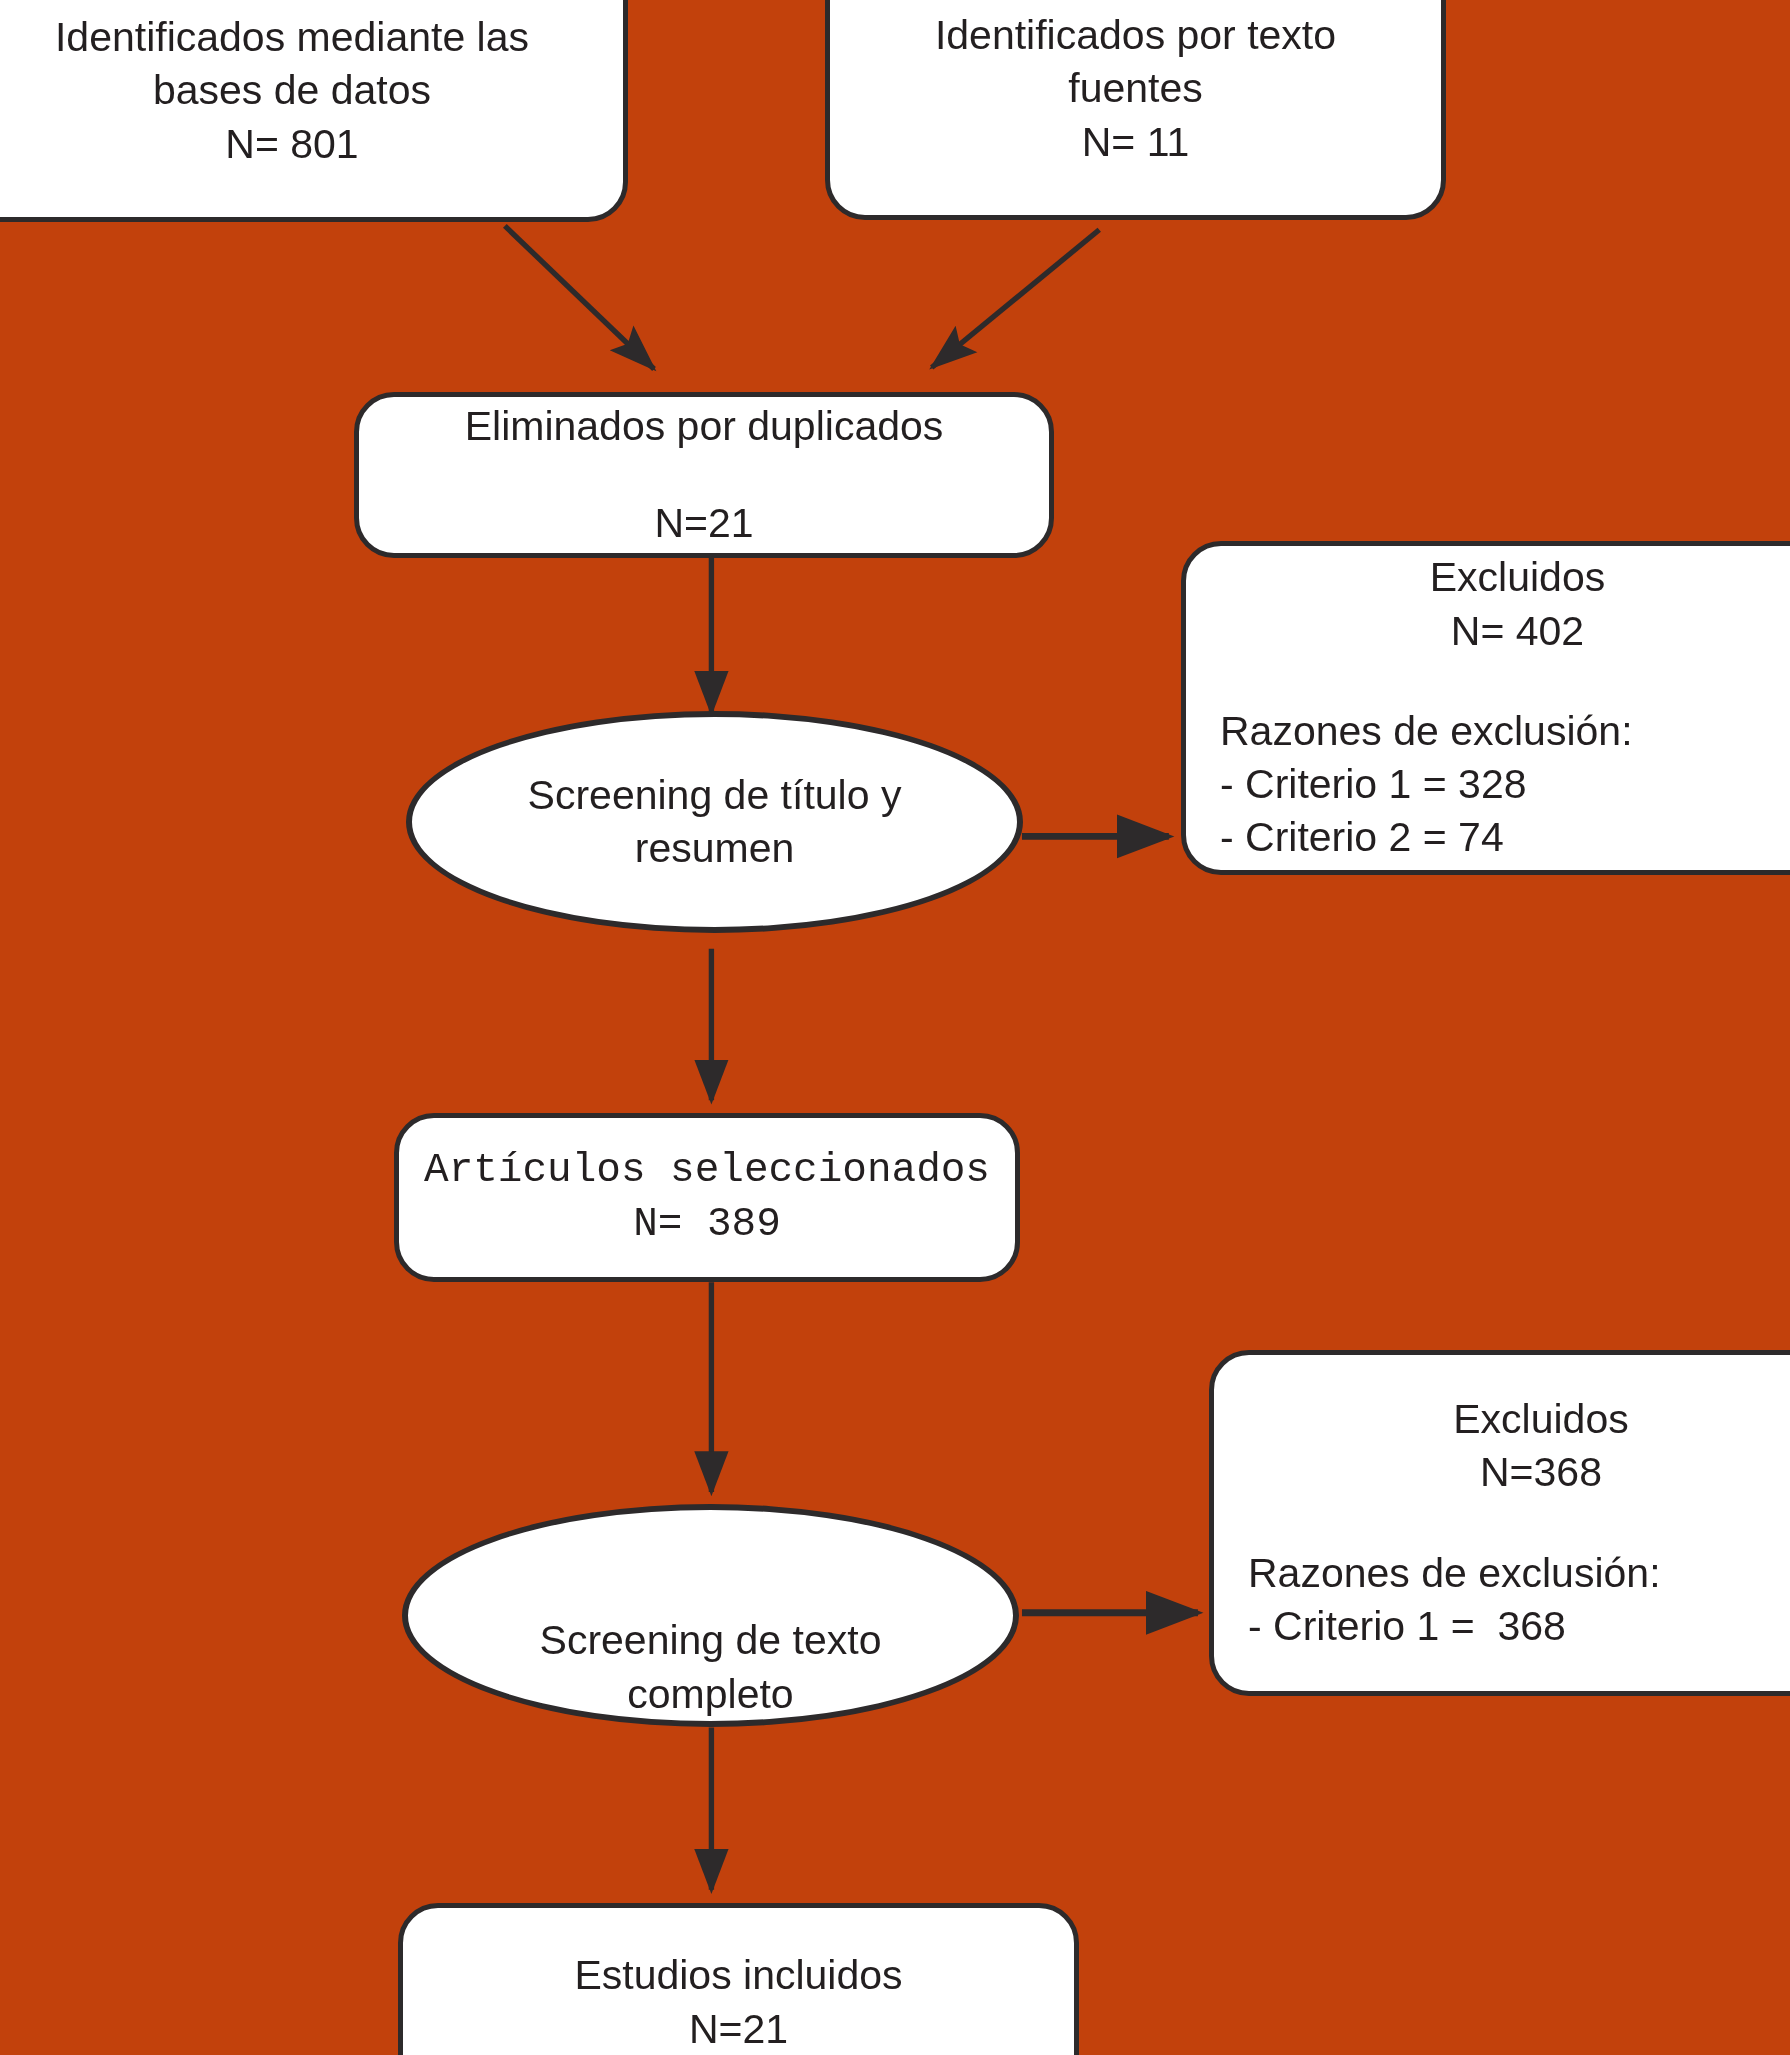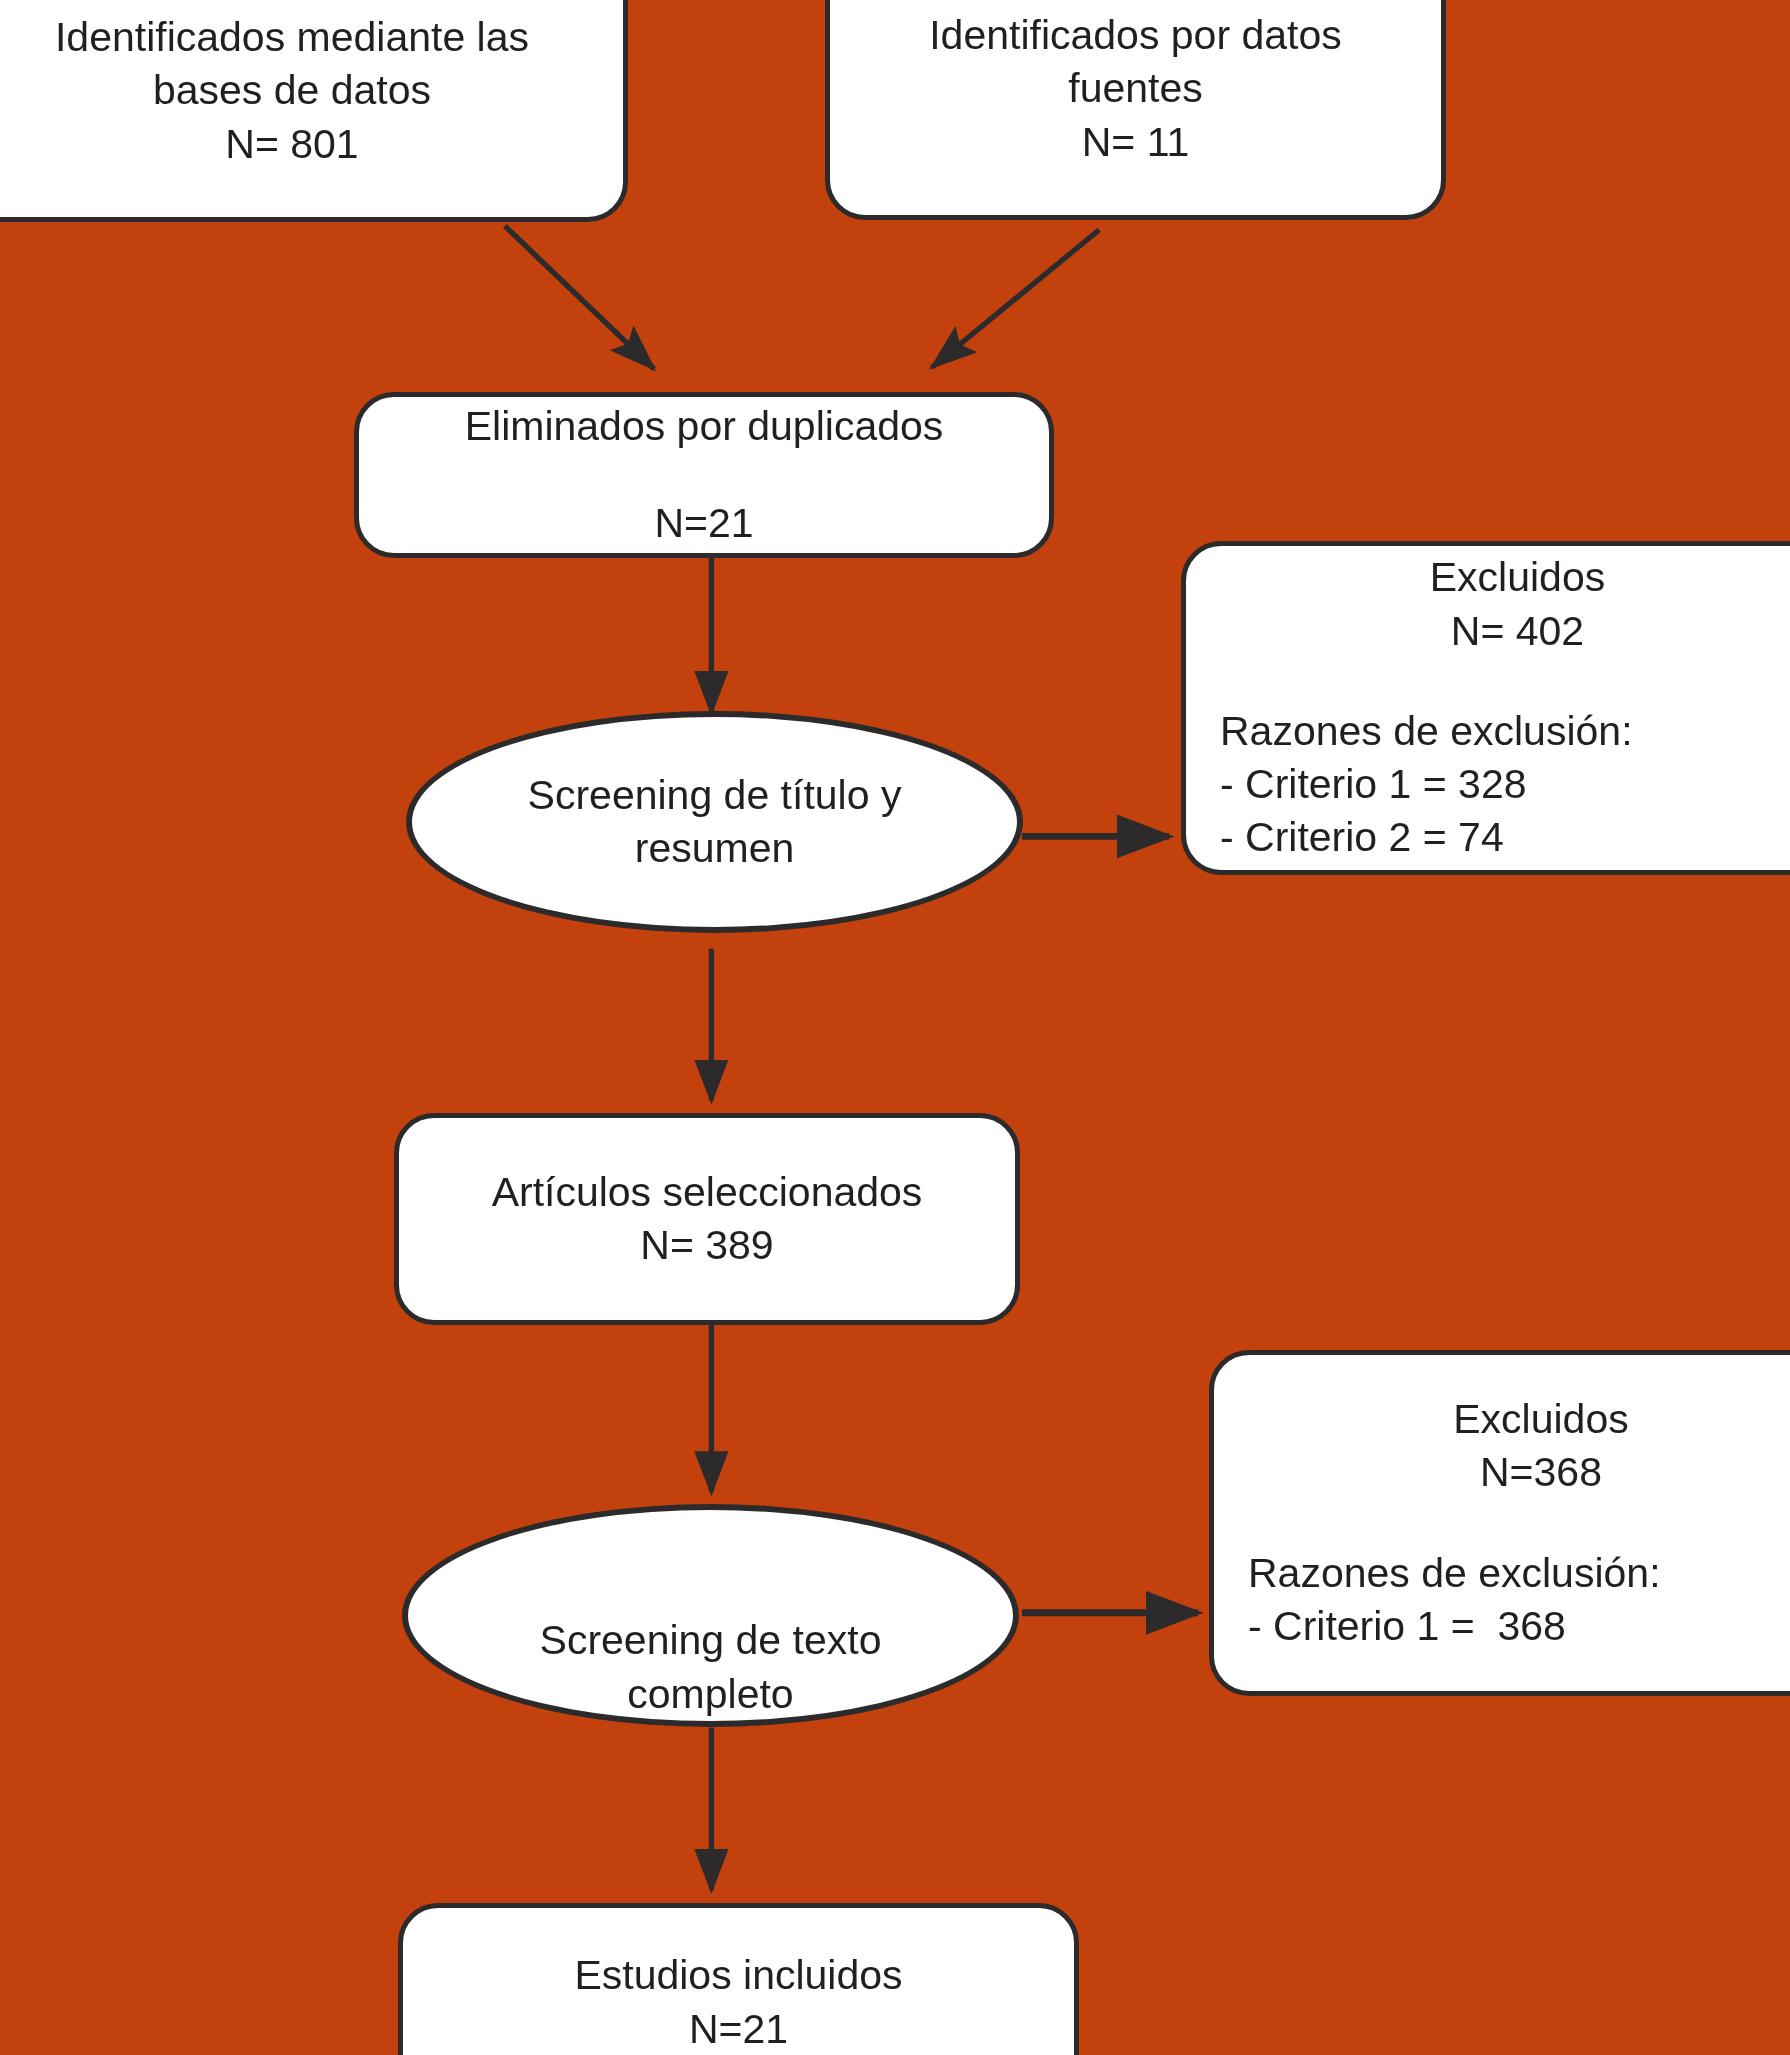--- a/index.html
+++ b/index.html
@@ -82,21 +82,21 @@
     </g>
   </svg>
 
   <div class="node rbox" style="left:-44px;top:-40px;width:672px;height:262px;">
     <span class="ln">Identificados mediante las</span>
     <span class="ln">bases de datos</span>
     <span class="ln">N= 801</span>
   </div>
 
   <div class="node rbox" style="left:825px;top:-42px;width:621px;height:262px;">
-    <span class="ln">Identificados por datos</span>
+    <span class="ln">Identificados por texto</span>
     <span class="ln">fuentes</span>
     <span class="ln">N= 11</span>
   </div>
 
   <div class="node rbox" style="left:354px;top:392px;width:700px;height:166px;gap:44px;">
     <span class="ln">Eliminados por duplicados</span>
     <span class="ln">N=21</span>
   </div>
 
   <div class="node ellipse" style="left:406px;top:711px;width:617px;height:222px;border-width:6.1px;">
@@ -110,21 +110,21 @@
       <span class="ln">N= 402</span>
     </div>
     <div class="gap"></div>
     <div class="blockleft">
       <span class="ln">Razones de exclusión:</span>
       <span class="ln">- Criterio 1 = 328</span>
       <span class="ln">- Criterio 2 = 74</span>
     </div>
   </div>
 
-  <div class="node rbox" style="left:394px;top:1113px;width:626px;height:212px;">
+  <div class="node rbox" style="left:394px;top:1113px;width:626px;height:169px;font-family:Liberation Mono, monospace;">
     <span class="ln">Artículos seleccionados</span>
     <span class="ln">N= 389</span>
   </div>
 
   <div class="node ellipse" style="left:402px;top:1504px;width:617px;height:223px;border-width:6.1px;justify-content:flex-end;">
     <span class="ln">Screening de texto</span>
     <span class="ln">completo</span>
   </div>
 
   <div class="node rbox leftbody" style="left:1209px;top:1350px;width:664px;height:346px;justify-content:center;padding:0 34px;">

